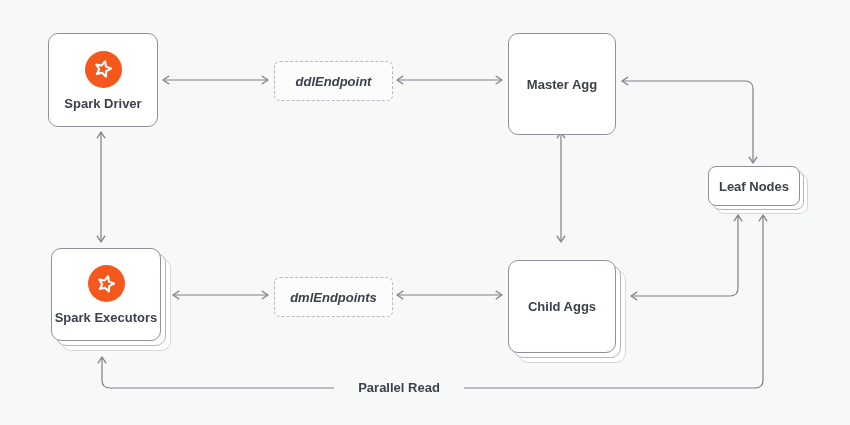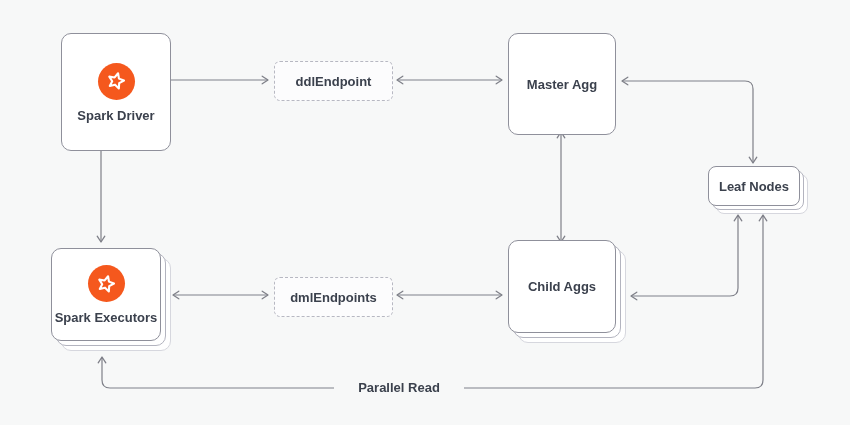--- a/index.html
+++ b/index.html
@@ -20,21 +20,21 @@
   .node{
     border:1.4px solid #8f909b;
     display:flex;flex-direction:column;align-items:center;justify-content:center;gap:9px;
   }
   .nlabel{
     font-size:13px;font-weight:700;color:#3b414d;white-space:nowrap;line-height:1;
   }
   .dashed{
     position:absolute;background:#fcfcfd;
     border:1.3px dashed #b7b8c2;border-radius:6px;
-    display:flex;align-items:center;justify-content:center;
+    display:flex;align-items:center;justify-content:center;font-style:italic;
   }
   .badge{
     width:37px;height:37px;border-radius:50%;
     background:#f5581d;
     display:flex;align-items:center;justify-content:center;
   }
   #arrows{position:absolute;left:0;top:0;pointer-events:none;}
   .edge-label{
     position:absolute;left:334px;top:381px;width:130px;
     text-align:center;font-size:13px;font-weight:700;color:#3b414d;
@@ -59,21 +59,21 @@
       <path d="M561,132 V242" marker-start="url(#ah)" marker-end="url(#ah)"></path>
       <path d="M622,81 L745,81 Q753,81 753,89 L753,163" marker-start="url(#ah)" marker-end="url(#ah)"></path>
       <path d="M173,295 H268" marker-start="url(#ah)" marker-end="url(#ah)"></path>
       <path d="M397,295 H502" marker-start="url(#ah)" marker-end="url(#ah)"></path>
       <path d="M631,296 L730,296 Q738,296 738,288 L738,215" marker-start="url(#ah)" marker-end="url(#ah)"></path>
       <path d="M102,357 L102,380 Q102,388 110,388 L352,388" marker-start="url(#ah)"></path>
       <path d="M438,388 L755,388 Q763,388 763,380 L763,215" marker-end="url(#ah)"></path>
     </g>
   </svg>
 
-  <div class="stack" style="left:61px;top:33px;width:110px;height:118px">
+  <div class="stack" style="left:48px;top:33px;width:110px;height:94px">
     <div class="node">
       <span class="badge">
         <svg width="20" height="20" viewBox="-10 -10 20 20">
           <path d="M0,-8 L2.23,-3.07 L7.61,-2.47 L3.61,1.17 L4.70,6.47 L0,3.8 L-4.70,6.47 L-3.61,1.17 L-7.61,-2.47 L-2.23,-3.07 Z" fill="none" stroke="#ffffff" stroke-width="2.1" stroke-linejoin="round" transform="rotate(15)"></path>
         </svg>
       </span>
       <span class="nlabel">Spark Driver</span>
     </div>
   </div>
 
@@ -105,21 +105,21 @@
         </svg>
       </span>
       <span class="nlabel">Spark Executors</span>
     </div>
   </div>
 
   <div class="dashed" style="left:274px;top:277px;width:117px;height:38px">
     <span class="nlabel">dmlEndpoints</span>
   </div>
 
-  <div class="stack" style="left:508px;top:240px;width:108px;height:93px">
+  <div class="stack" style="left:508px;top:260px;width:108px;height:93px">
     <div class="layer l2"></div>
     <div class="layer l1"></div>
     <div class="node">
       <span class="nlabel">Child Aggs</span>
     </div>
   </div>
 
   <div class="edge-label">Parallel Read</div>
 
 </div>

